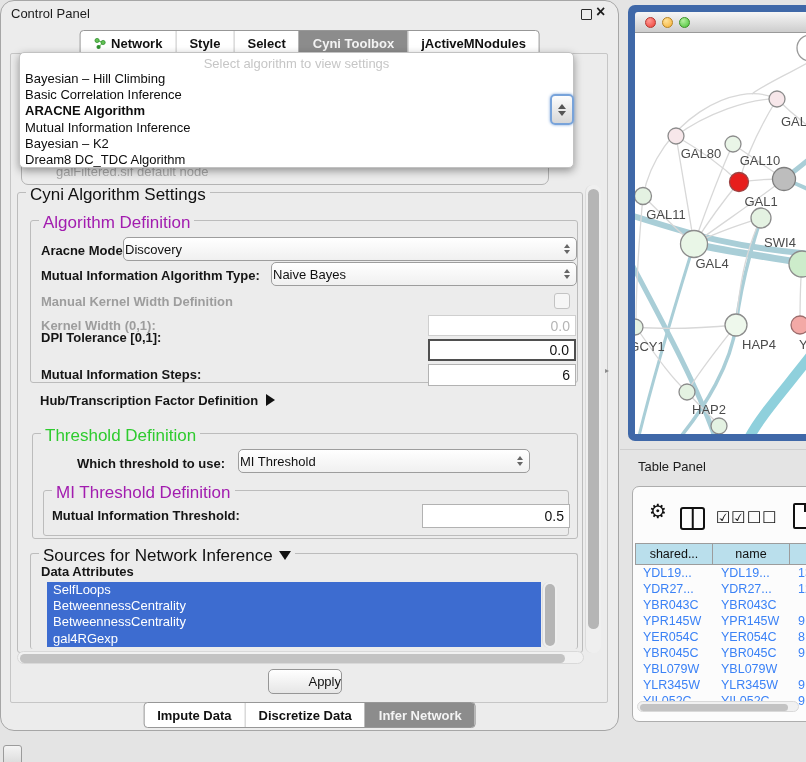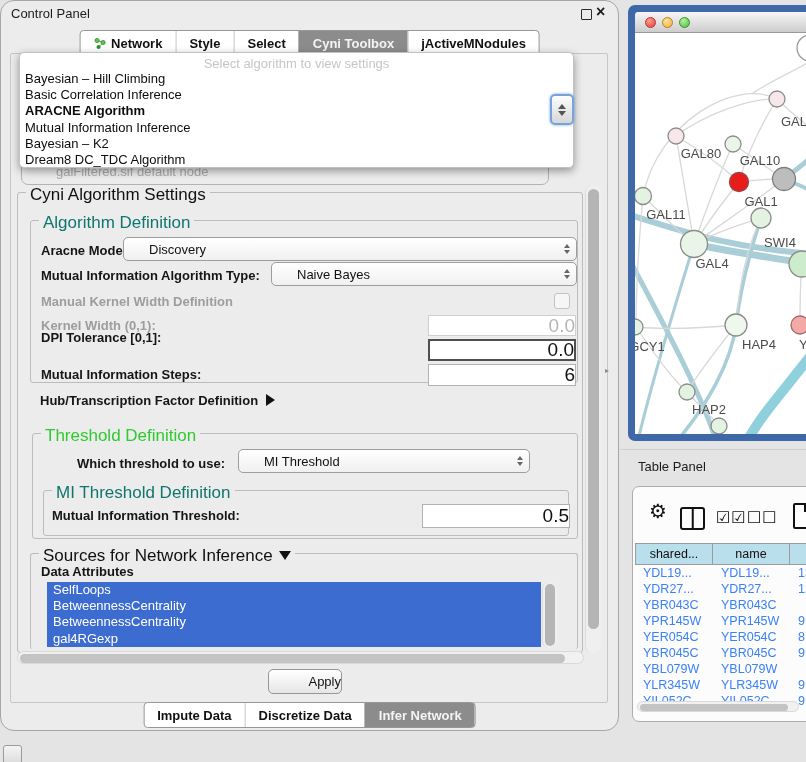--- a/index.html
+++ b/index.html
@@ -37,32 +37,32 @@
   .dd-item.bold{font-weight:bold;}
   
   #focus-spinner{position:absolute;left:549px;top:93px;width:20px;height:27px;z-index:30;
       background:linear-gradient(#fdfdfd,#d7d7d7);border:2px solid #78a3da;border-radius:5px;
       box-shadow:0 0 3px #78a3da;display:flex;flex-direction:column;align-items:center;justify-content:center;}
   .spin-up{width:0;height:0;border-left:4px solid transparent;border-right:4px solid transparent;border-bottom:5px solid #555;margin:1px 0;}
   .spin-dn{width:0;height:0;border-left:4px solid transparent;border-right:4px solid transparent;border-top:5px solid #555;margin:1px 0;}
   
   .group{position:absolute;border:1px solid #bcbcbc;border-radius:3px;box-sizing:border-box;}
   .glabel{position:absolute;top:-8px;left:8px;background:#ececec;padding:0 4px;font-size:17px;color:#111;white-space:nowrap;}
-  .glabel.blue{color:#0f766e;}
+  .glabel.blue{color:#a21caf;}
   .glabel.green{color:#2ecb2e;}
   .blabel{position:absolute;font-size:13px;font-weight:bold;color:#151515;white-space:nowrap;}
   .blabel.dis{color:#9d9d9d;}
   .combo{position:absolute;background:linear-gradient(#ffffff,#f0f0f0);border:1px solid #9d9d9d;
-      border-radius:5px;font-size:13px;color:#111;display:flex;align-items:center;box-sizing:border-box;padding-left:25px;}
+      border-radius:5px;font-size:13px;color:#111;display:flex;align-items:center;box-sizing:border-box;padding-left:1px;}
   .combo .spins{position:absolute;right:6px;top:50%;transform:translateY(-50%);display:flex;flex-direction:column;align-items:center;}
   .combo .spins i{display:block;width:0;height:0;border-left:3.5px solid transparent;border-right:3.5px solid transparent;}
   .combo .spins i.u{border-bottom:4.5px solid #666;margin-bottom:2px;}
   .combo .spins i.d{border-top:4.5px solid #666;}
-  .tfield{position:absolute;background:#fff;border:1px solid #b2b2b2;font-size:19px;color:#111;
-      display:flex;align-items:center;justify-content:flex-end;box-sizing:border-box;}
+  .tfield{position:absolute;background:#fff;border:1px solid #b2b2b2;font-size:14px;color:#111;
+      display:flex;align-items:center;justify-content:flex-end;padding-right:5px;box-sizing:border-box;}
   .tfield.dis{color:#b5b5b5;border-color:#cfcfcf;}
   .tfield.focus{border:2px solid #4f4f4f;}
   .checkbox{position:absolute;width:14px;height:14px;border:1px solid #c3c3c3;border-radius:3px;background:#f6f6f6;}
   .tri-right{display:inline-block;width:0;height:0;border-top:6px solid transparent;border-bottom:6px solid transparent;border-left:9px solid #111;margin-left:8px;vertical-align:-1px;}
   .tri-down{display:inline-block;width:0;height:0;border-left:6px solid transparent;border-right:6px solid transparent;border-top:9px solid #111;margin-left:6px;vertical-align:1px;}
   
   #attr-list{position:absolute;overflow:hidden;}
   .attr-item{height:16.2px;line-height:16.2px;font-size:13px;color:#fff;padding-left:6px;white-space:nowrap;}
   
   .vtrack{position:absolute;background:#efefef;border-left:1px solid #dcdcdc;border-radius:7px;}

